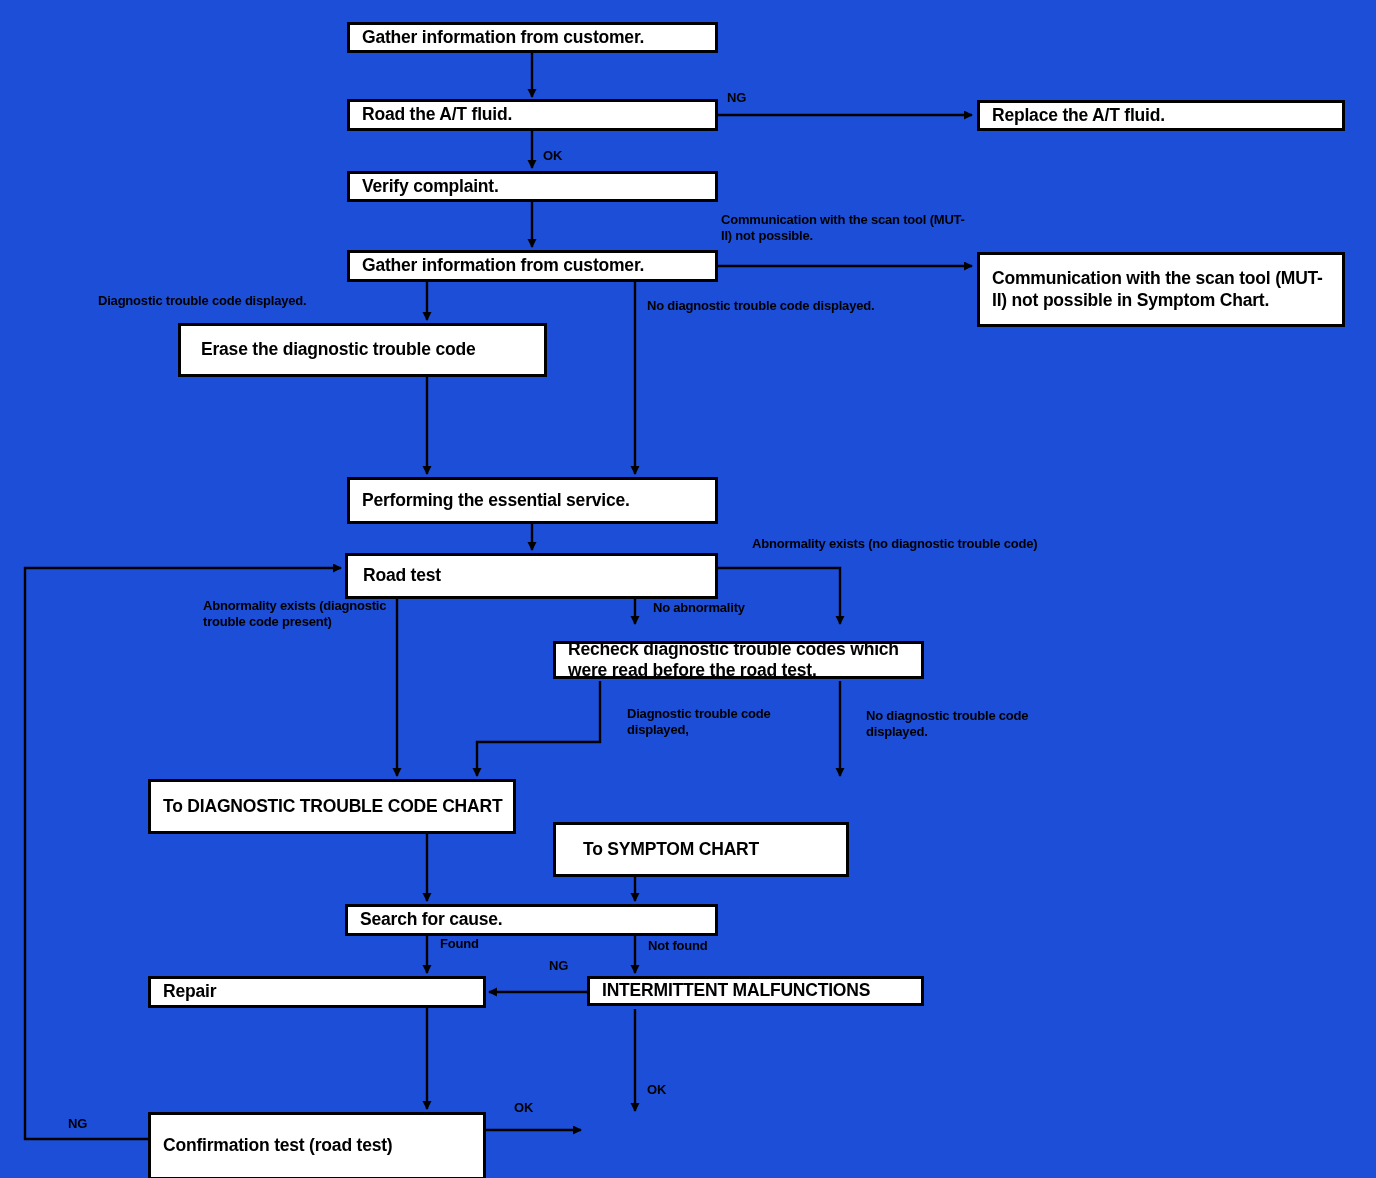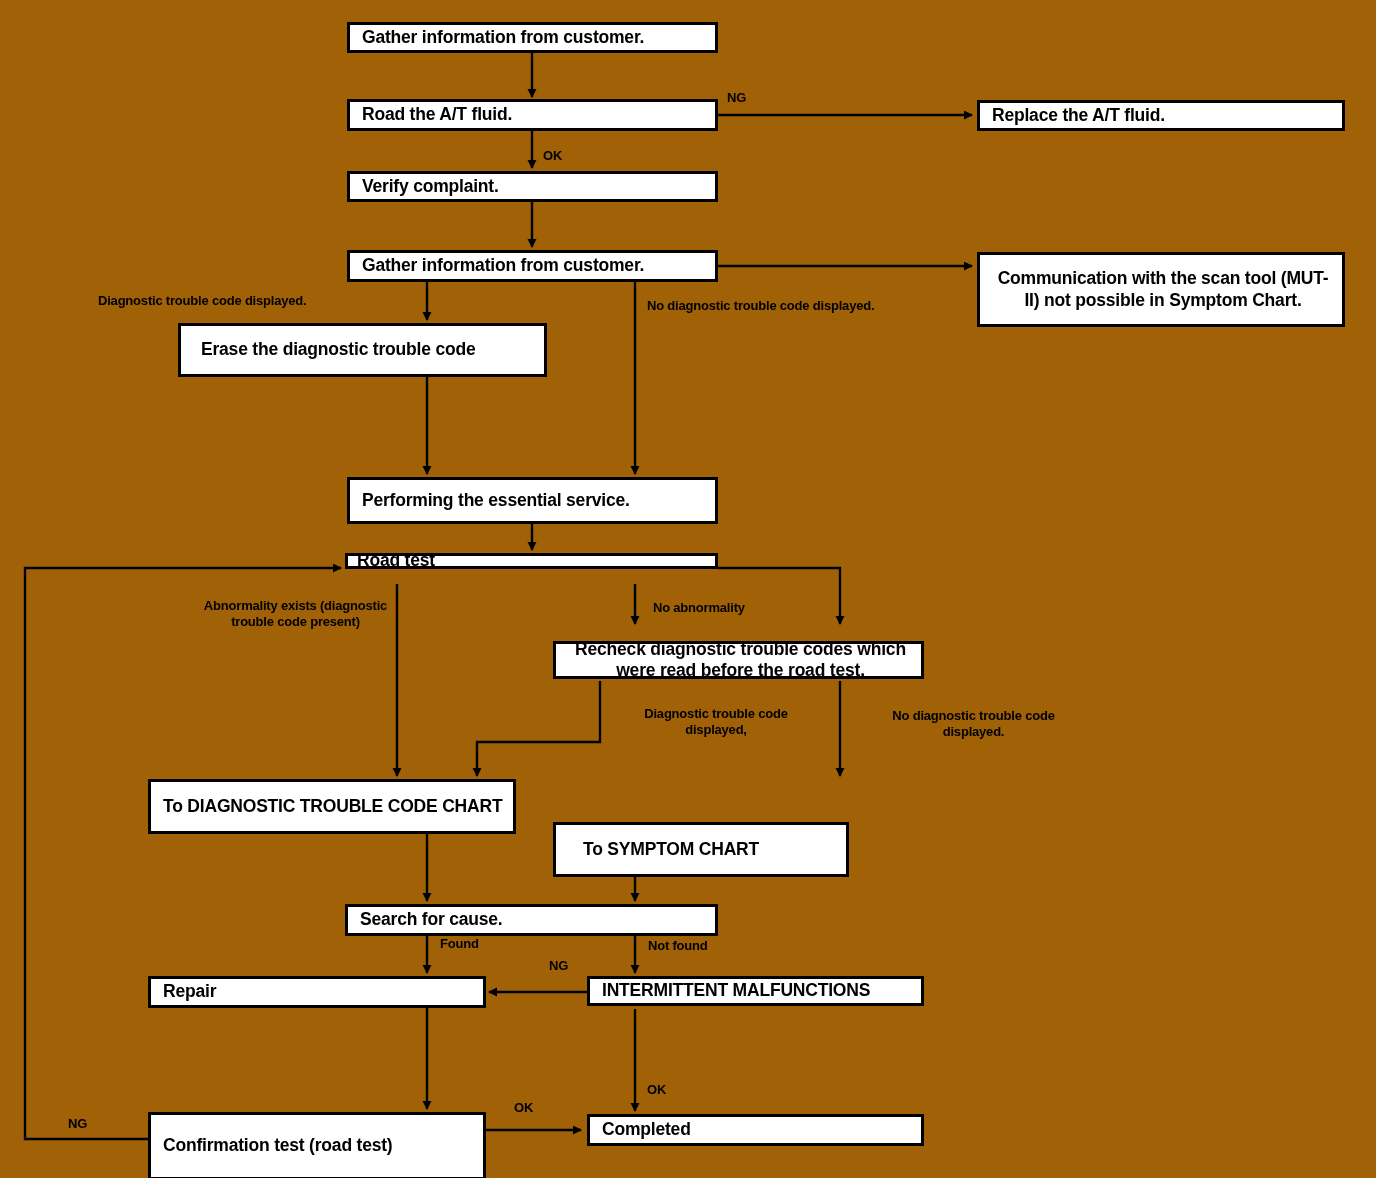--- a/index.html
+++ b/index.html
@@ -1,20 +1,19 @@
 <!DOCTYPE html>
 <html><head>
 <meta charset="utf-8">
 <style>
   html,body{margin:0;padding:0;background:#ffffff;}
   .canvas{
-    position:relative;width:1376px;height:1178px;background:#a16207;
+    position:relative;width:1376px;height:1178px;background:#1d4ed8;
     font-family:"Liberation Sans","DejaVu Sans",sans-serif;color:#000;
     overflow:hidden;
-    text-align:center;
   }
   .wires{position:absolute;left:0;top:0;width:1376px;height:1178px;}
   .wires polyline{fill:none;stroke:#000;stroke-width:2.4px;}
   .node{
     position:absolute;box-sizing:border-box;border:3px solid #000;background:#fff;
     display:flex;align-items:center;padding:2px 8px 2px 12px;
     font-size:17.5px;font-weight:700;letter-spacing:-0.2px;line-height:1.22;
   }
   .lbl{
     position:absolute;font-size:13px;font-weight:700;letter-spacing:-0.2px;
@@ -59,34 +58,35 @@
   </svg>
 
   <div class="node" style="left:347px;top:22px;width:371px;height:31px">Gather information from customer.</div>
   <div class="node" style="left:347px;top:99px;width:371px;height:32px">Road the A/T fluid.</div>
   <div class="node" style="left:977px;top:100px;width:368px;height:31px">Replace the A/T fluid.</div>
   <div class="node" style="left:347px;top:171px;width:371px;height:31px">Verify complaint.</div>
   <div class="node" style="left:347px;top:250px;width:371px;height:32px">Gather information from customer.</div>
   <div class="node" style="left:977px;top:252px;width:368px;height:75px">Communication with the scan tool (MUT-II) not possible in Symptom Chart.</div>
   <div class="node" style="left:178px;top:323px;width:369px;height:54px;padding-left:20px">Erase the diagnostic trouble code</div>
   <div class="node" style="left:347px;top:477px;width:371px;height:47px">Performing the essential service.</div>
-  <div class="node" style="left:345px;top:553px;width:373px;height:16px;padding-left:9px">Road test</div>
+  <div class="node" style="left:345px;top:553px;width:373px;height:46px;padding-left:15px">Road test</div>
   <div class="node" style="left:553px;top:641px;width:371px;height:38px">Recheck diagnostic trouble codes which were read before the road test.</div>
   <div class="node" style="left:148px;top:779px;width:368px;height:55px">To DIAGNOSTIC TROUBLE CODE CHART</div>
   <div class="node" style="left:553px;top:822px;width:296px;height:55px;padding-left:27px">To SYMPTOM CHART</div>
   <div class="node" style="left:345px;top:904px;width:373px;height:32px">Search for cause.</div>
   <div class="node" style="left:148px;top:976px;width:338px;height:32px">Repair</div>
   <div class="node" style="left:587px;top:976px;width:337px;height:30px">INTERMITTENT MALFUNCTIONS</div>
   <div class="node" style="left:148px;top:1112px;width:338px;height:68px">Confirmation test (road test)</div>
-  <div class="node" style="left:587px;top:1114px;width:337px;height:32px">Completed</div>
 
   <div class="lbl" style="left:727px;top:90px">NG</div>
   <div class="lbl" style="left:543px;top:148px">OK</div>
+  <div class="lbl wrap" style="left:721px;top:212px;width:252px">Communication with the scan tool (MUT-II) not possible.</div>
   <div class="lbl" style="left:98px;top:293px">Diagnostic trouble code displayed.</div>
   <div class="lbl" style="left:647px;top:298px">No diagnostic trouble code displayed.</div>
+  <div class="lbl" style="left:752px;top:536px">Abnormality exists (no diagnostic trouble code)</div>
   <div class="lbl wrap" style="left:203px;top:598px;width:185px">Abnormality exists (diagnostic trouble code present)</div>
   <div class="lbl" style="left:653px;top:600px">No abnormality</div>
   <div class="lbl wrap" style="left:627px;top:706px;width:178px">Diagnostic trouble code displayed,</div>
   <div class="lbl wrap" style="left:866px;top:708px;width:215px">No diagnostic trouble code displayed.</div>
   <div class="lbl" style="left:440px;top:936px">Found</div>
   <div class="lbl" style="left:648px;top:938px">Not found</div>
   <div class="lbl" style="left:549px;top:958px">NG</div>
   <div class="lbl" style="left:647px;top:1082px">OK</div>
   <div class="lbl" style="left:514px;top:1100px">OK</div>
   <div class="lbl" style="left:68px;top:1116px">NG</div>

